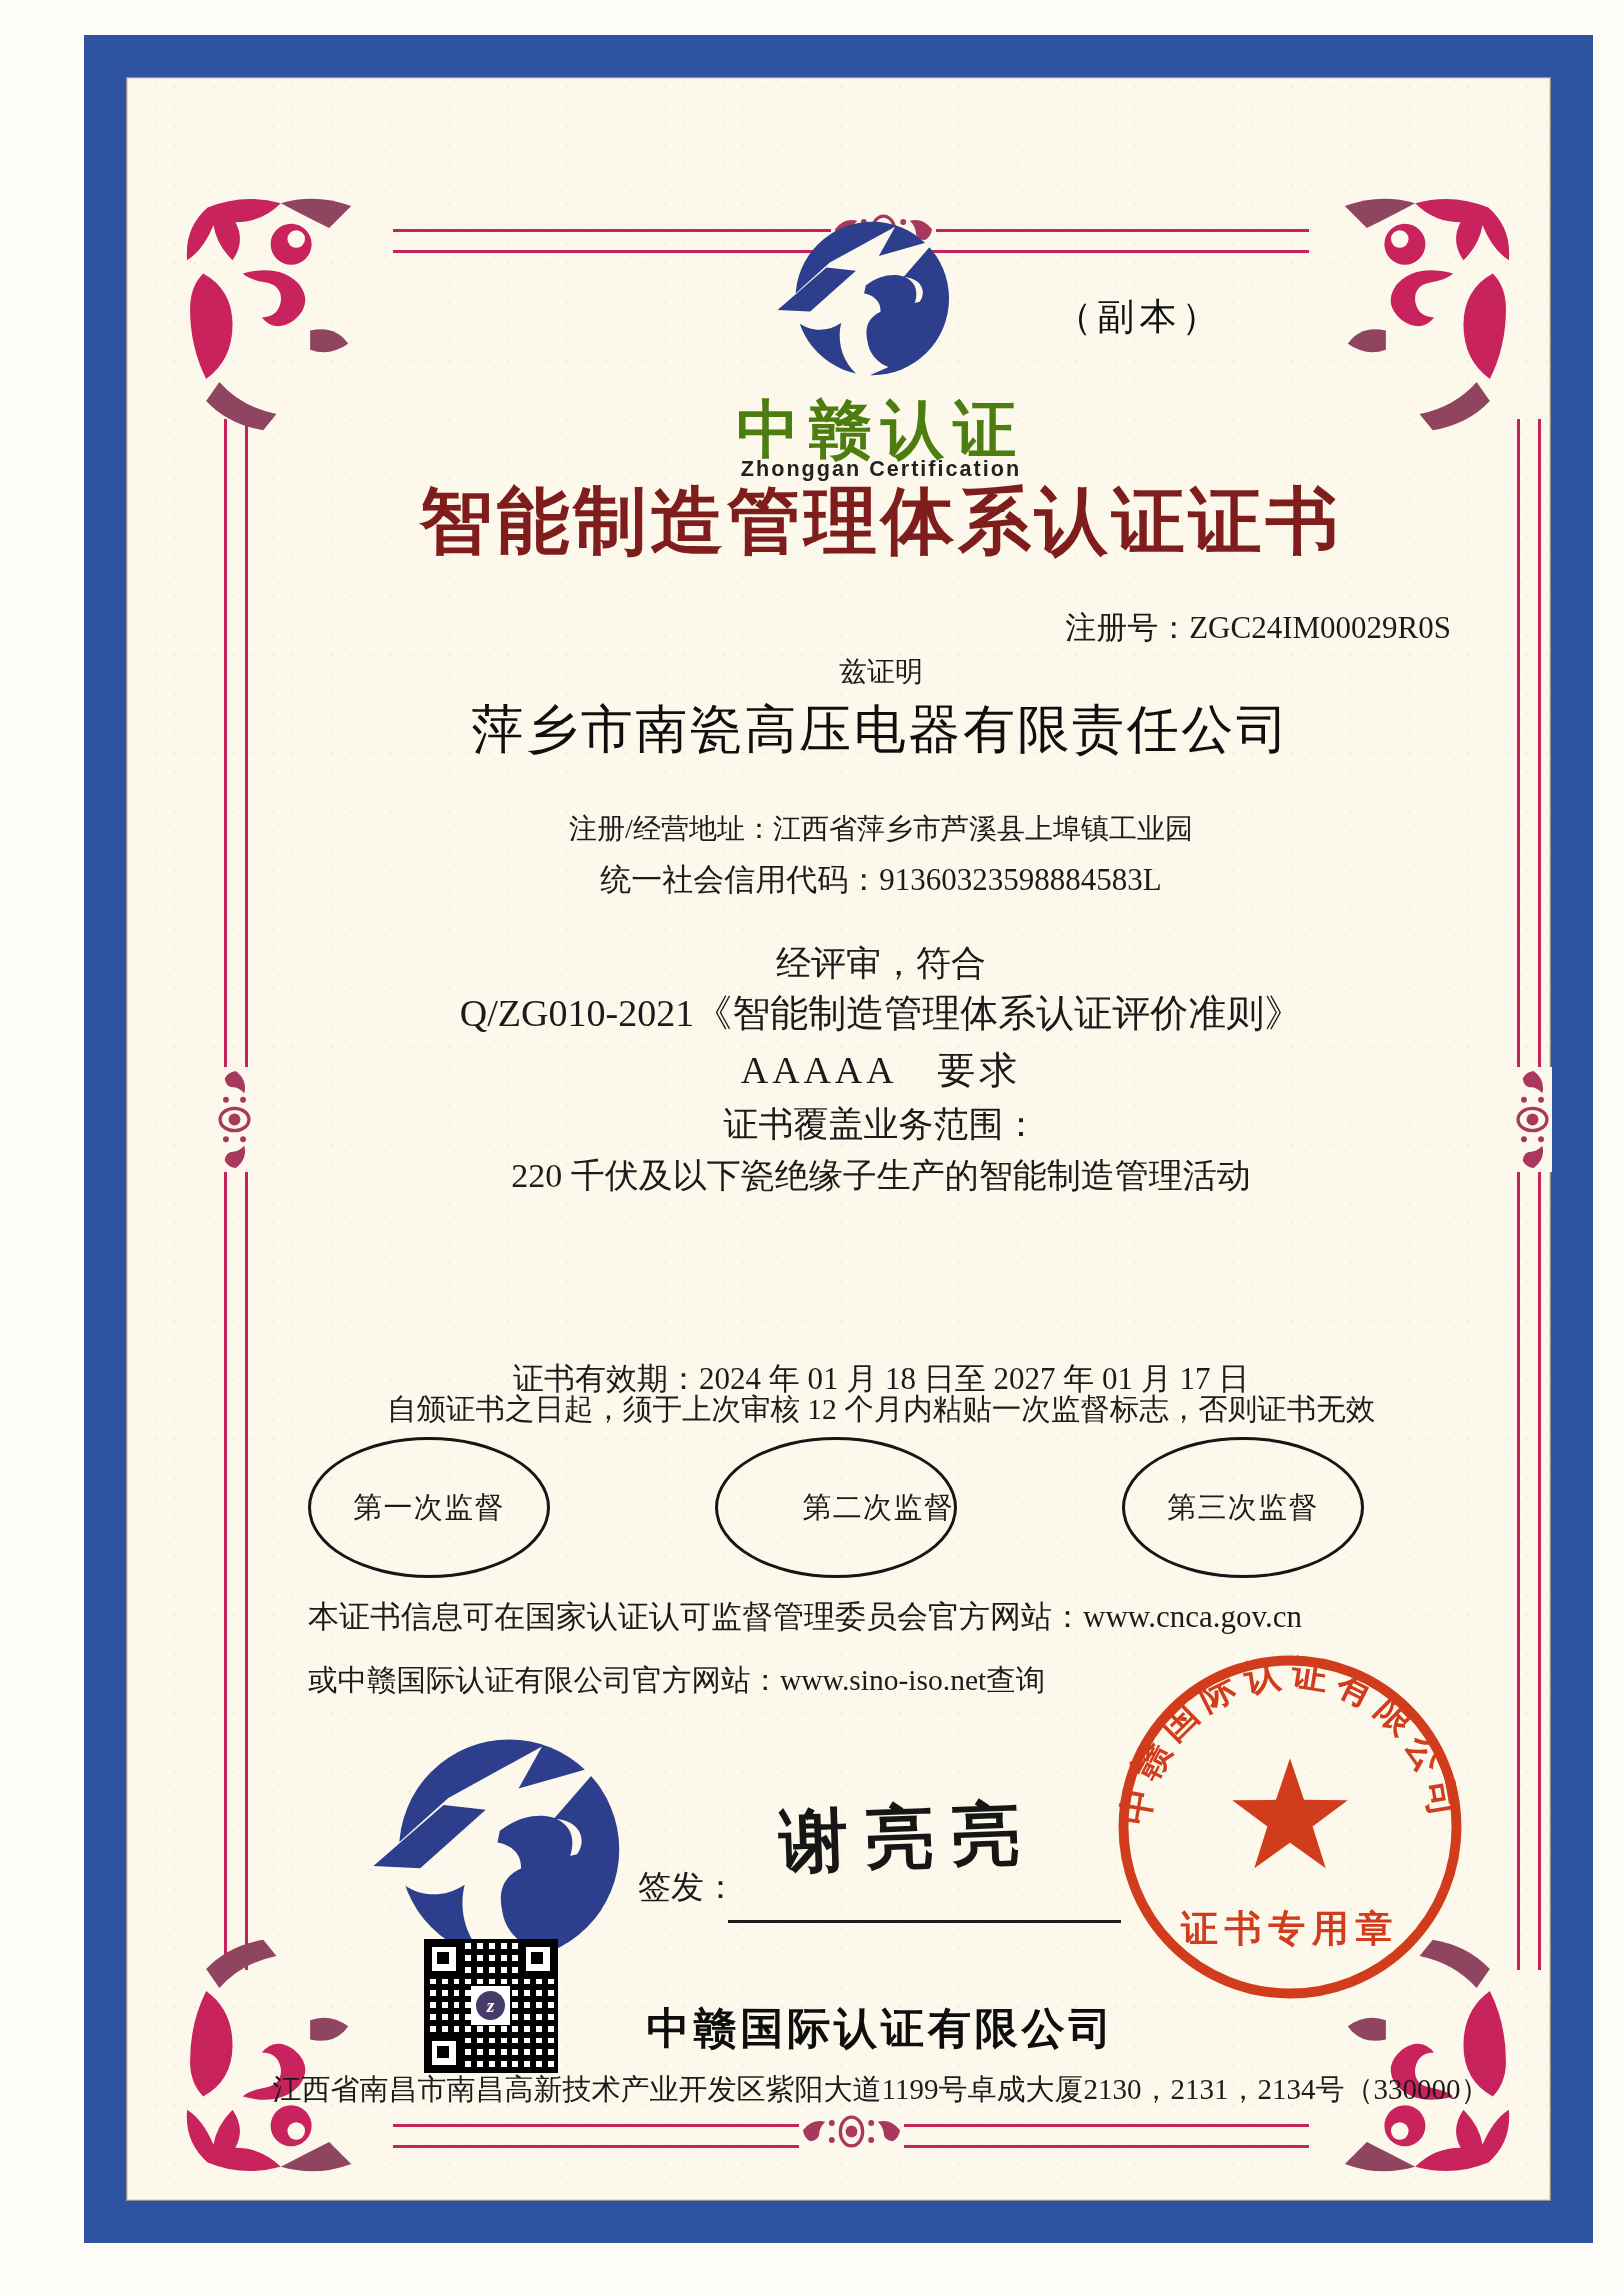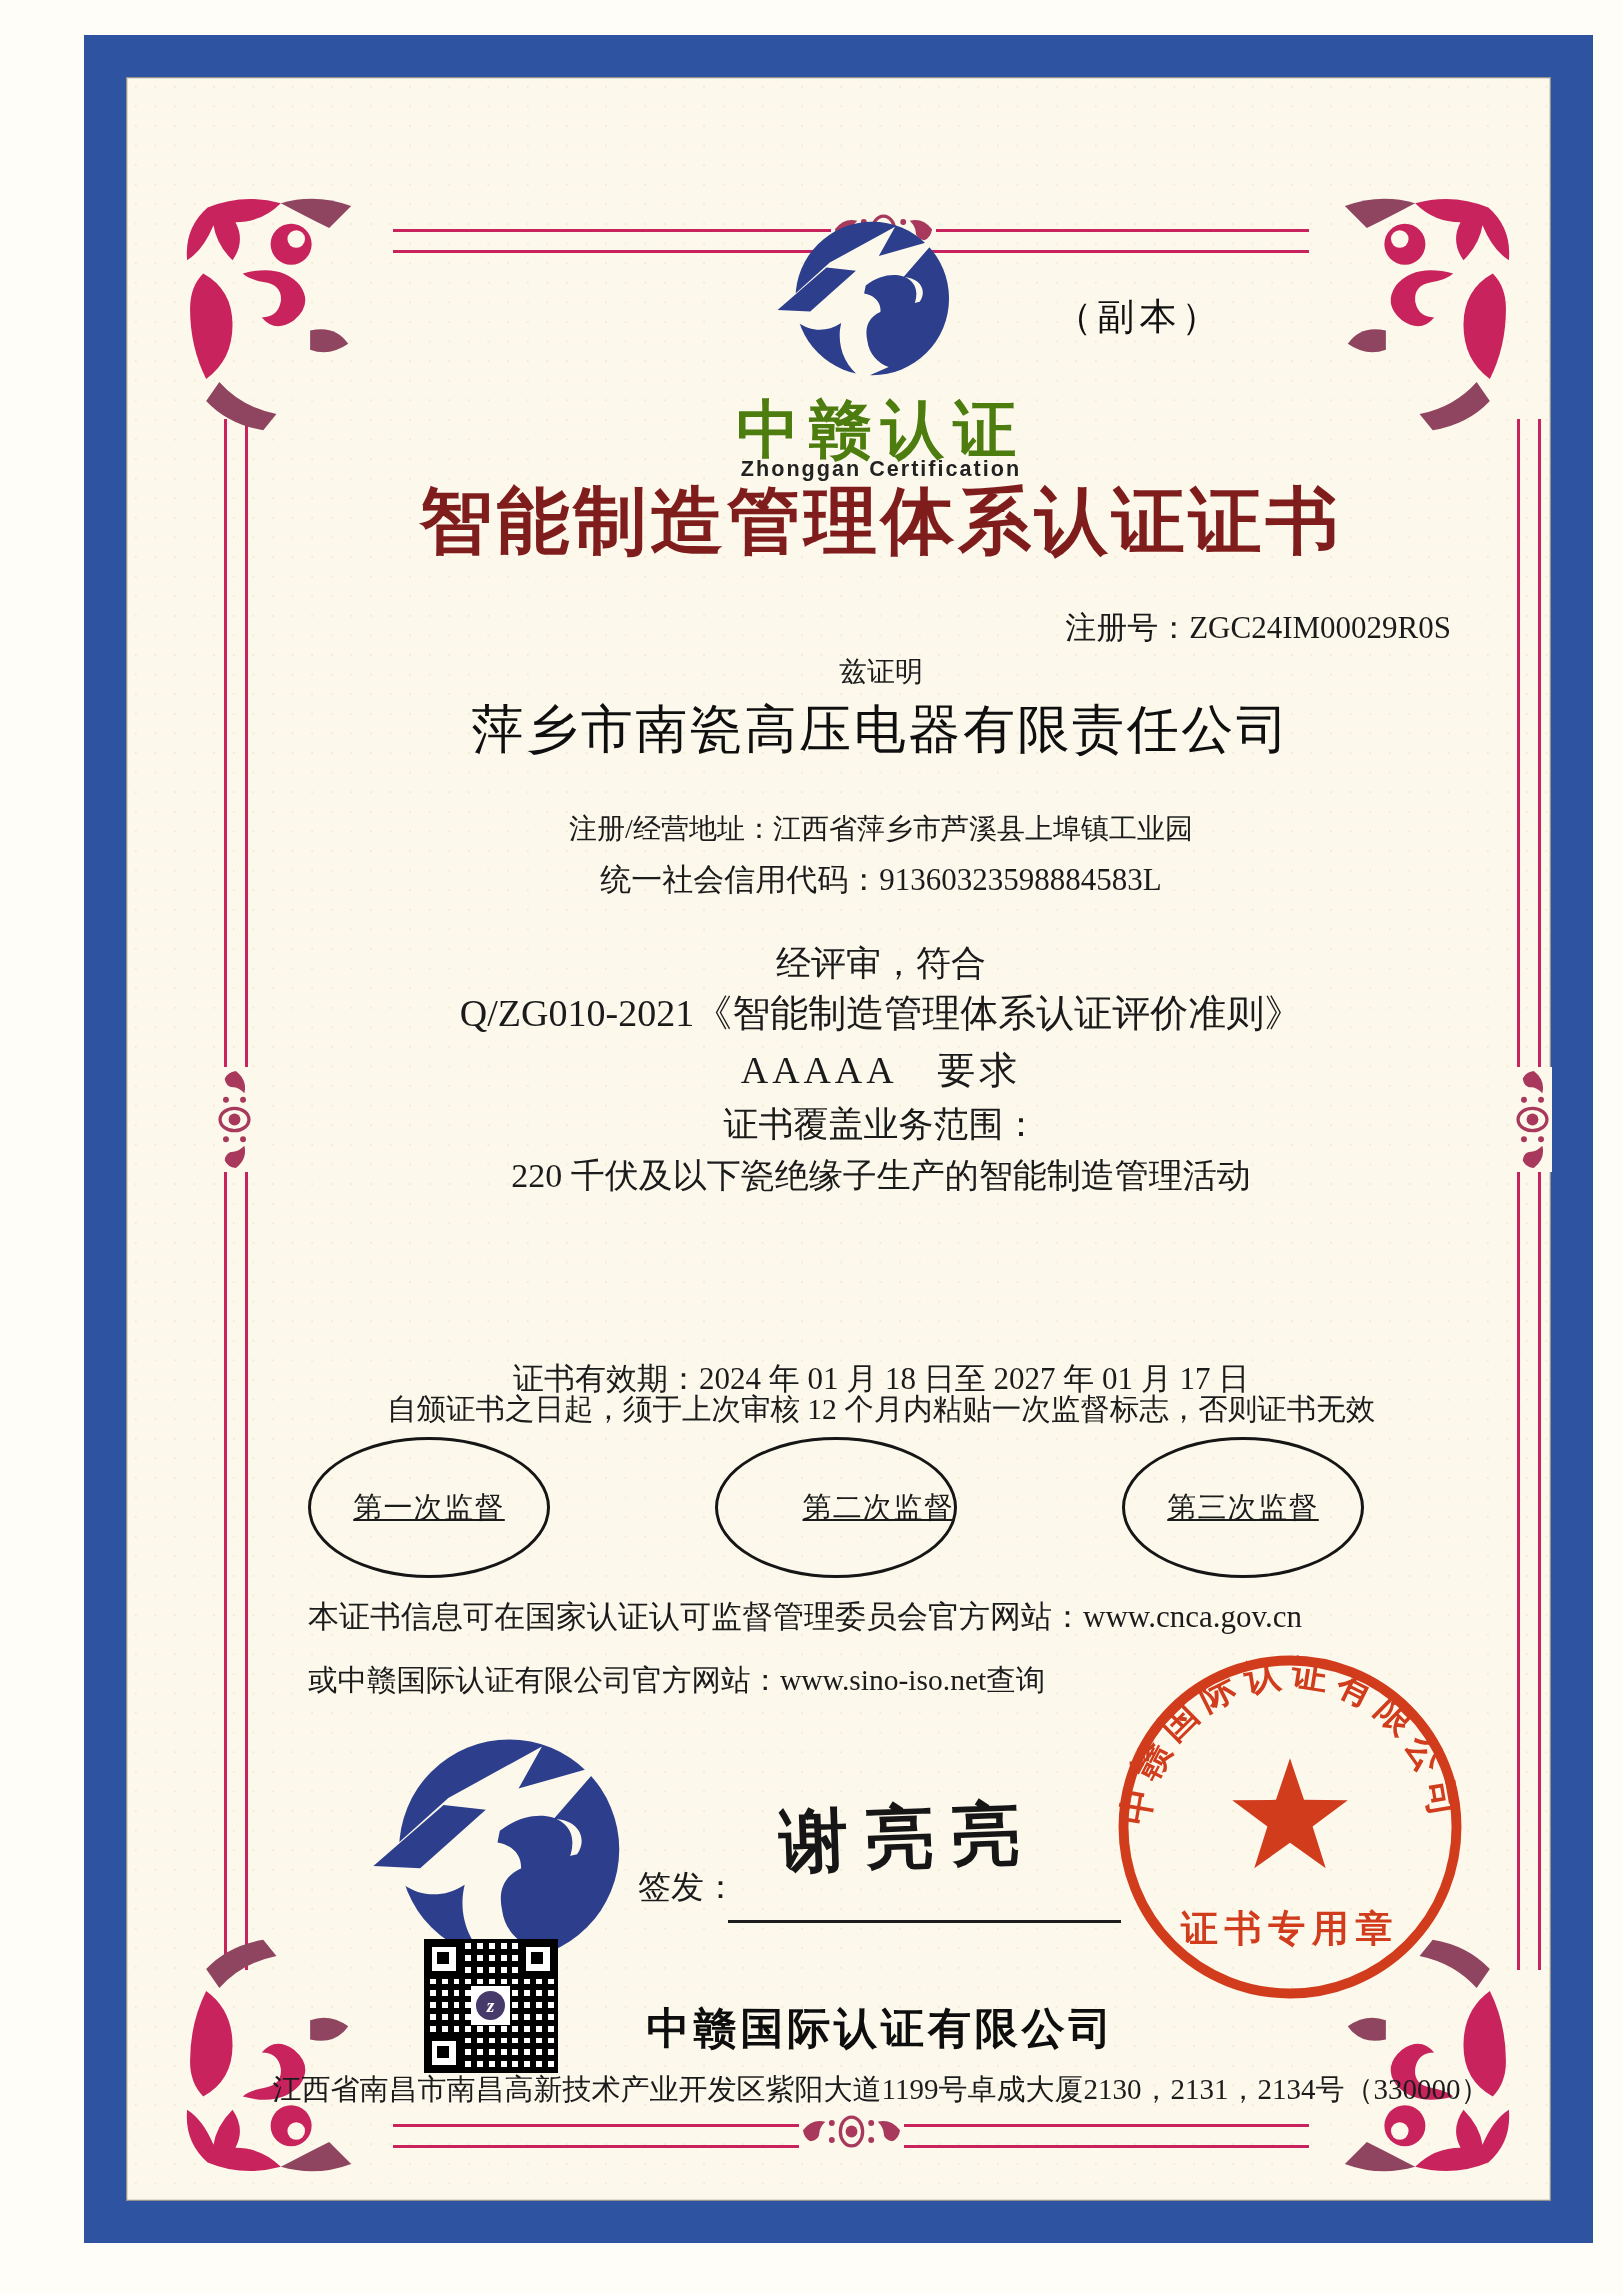--- a/index.html
+++ b/index.html
@@ -46,21 +46,21 @@
   .t-credit{top:859px;font-size:31px;}
   .t-review{top:940px;font-size:35px;}
   .t-standard{top:988px;font-size:38px;}
   .t-grade{top:1045px;font-size:38px;letter-spacing:3.9px;}
   .t-scopelabel{top:1101px;font-size:35px;}
   .t-scope{top:1153px;font-size:34px;}
   .t-valid{top:1342px;font-size:31px;margin-top:16px;}
   .t-note{top:1390px;font-size:29.5px;}
   .oval{position:absolute;top:1437px;width:242px;height:141px;border:3.3px solid #161616;
         border-radius:50%;display:flex;align-items:center;justify-content:center;
-        font-size:29px;letter-spacing:1.3px;background:transparent;box-sizing:border-box;text-decoration:underline;}
+        font-size:29px;letter-spacing:1.3px;background:transparent;box-sizing:border-box;}
   .t-query1{left:308px;top:1596px;font-size:31px;white-space:nowrap;}
   .t-query2{left:308px;top:1661px;font-size:29.5px;white-space:nowrap;}
   .t-issue{left:638px;top:1865px;font-size:33px;}
   .sig-line{left:728px;top:1920px;width:393px;height:2.6px;background:#1d1d1d;}
   .t-sign{left:779px;top:1792px;font-size:69px;font-weight:700;transform:rotate(-2deg);
           letter-spacing:17px;color:#161616;}
   .t-issuer{top:2000px;font-size:43px;font-weight:700;letter-spacing:3.9px;color:#0e0e0e;}
   .t-issuer-addr{top:2070px;font-size:29px;}
   
   .qr{position:absolute;left:424px;top:1939px;width:134px;height:134px;background:#fff;}

